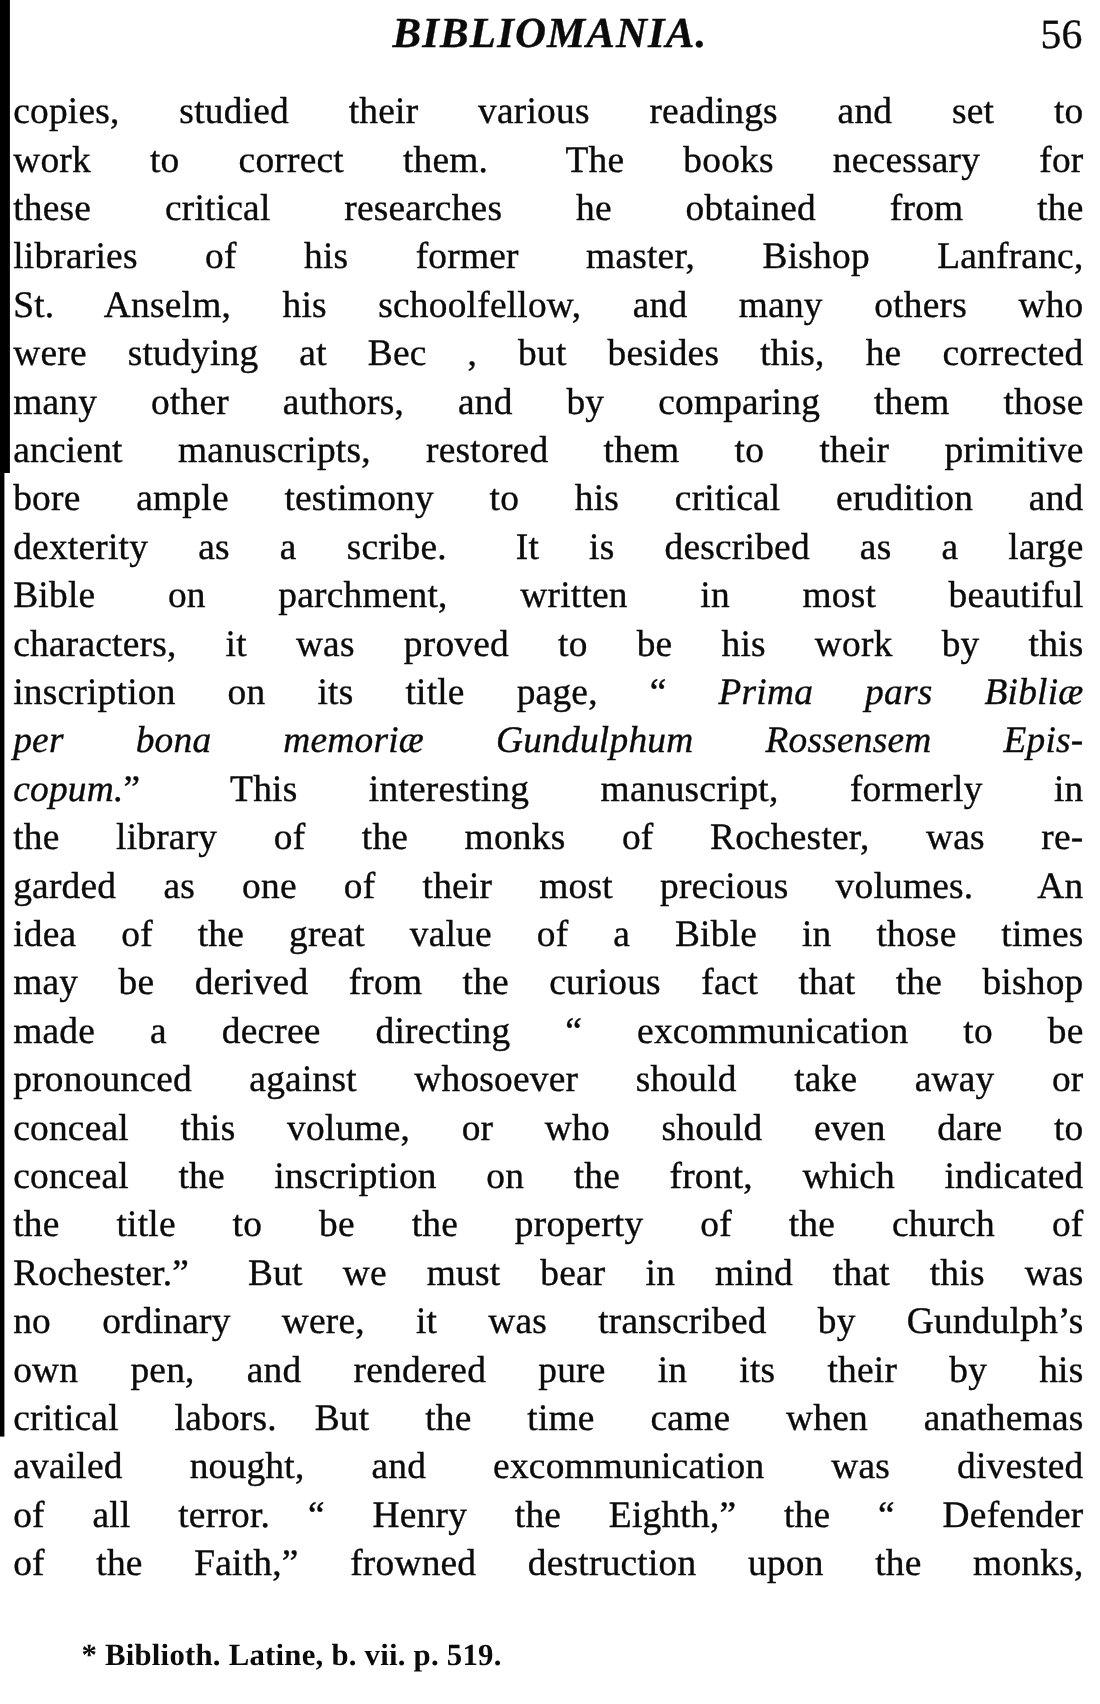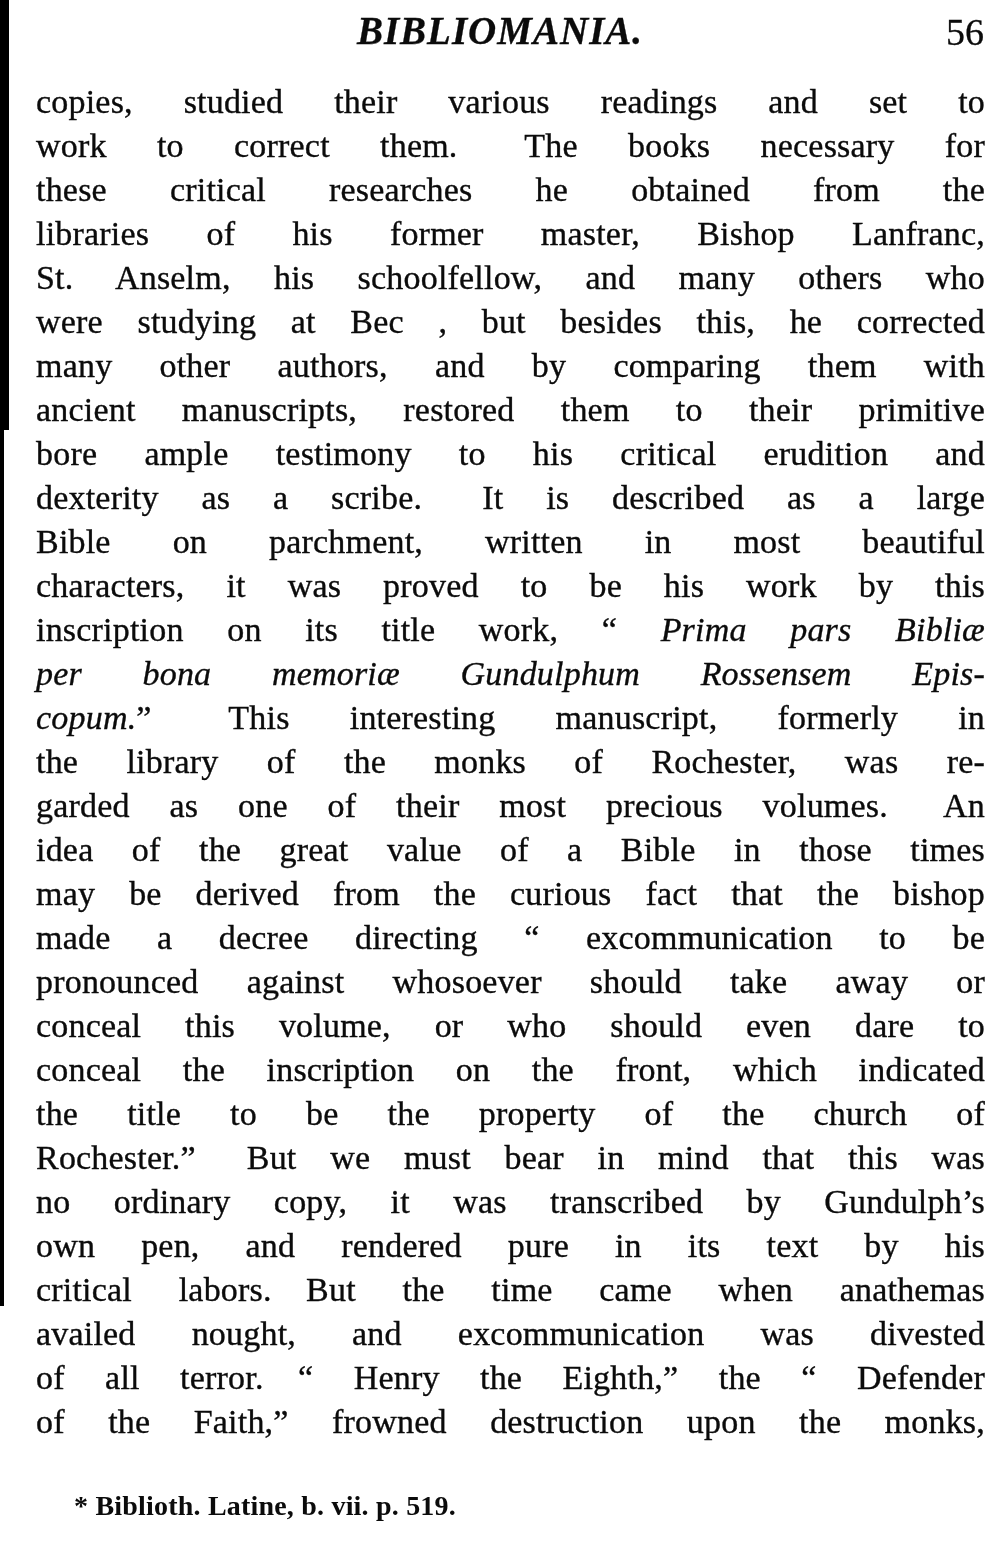--- a/index.html
+++ b/index.html
@@ -59,21 +59,20 @@
     left: 12px;
     right: 15px;
     font-size: 34px;
     line-height: 44px;
     letter-spacing: 0.2px;
     -webkit-text-stroke: 0.35px #0b0b0b;
   }
   .line {
     text-align: justify;
     text-align-last: justify;
-    margin-left: 24px;
   }
   .it {
     font-style: italic;
   }
   .footnote {
     position: absolute;
     top: 1490px;
     left: 74px;
     font-size: 28px;
     font-weight: bold;
@@ -92,41 +91,41 @@
     <span class="pagenum">56</span>
   </div>
 
   <div class="body-text">
       <div class="line"><span>copies, studied their various readings and set to</span></div>
       <div class="line"><span>work to correct them.  The books necessary for</span></div>
       <div class="line"><span>these critical researches he obtained from the</span></div>
       <div class="line"><span>libraries of his former master, Bishop Lanfranc,</span></div>
       <div class="line"><span>St. Anselm, his schoolfellow, and many others who</span></div>
       <div class="line"><span>were studying at Bec , but besides this, he corrected</span></div>
-      <div class="line"><span>many other authors, and by comparing them with</span></div>
+      <div class="line"><span>many other authors, and by comparing them those</span></div>
       <div class="line"><span>ancient manuscripts, restored them to their primitive</span></div>
       <div class="line"><span>bore ample testimony to his critical erudition and</span></div>
       <div class="line"><span>dexterity as a scribe.  It is described as a large</span></div>
       <div class="line"><span>Bible on parchment, written in most beautiful</span></div>
       <div class="line"><span>characters, it was proved to be his work by this</span></div>
-      <div class="line"><span>inscription on its title work, “ </span><span class="it">Prima pars Bibliæ</span></div>
+      <div class="line"><span>inscription on its title page, “ </span><span class="it">Prima pars Bibliæ</span></div>
       <div class="line"><span class="it">per bona memoriæ Gundulphum Rossensem Epis-</span></div>
       <div class="line"><span class="it">copum.</span><span>”  This interesting manuscript, formerly in</span></div>
       <div class="line"><span>the library of the monks of Rochester, was re-</span></div>
       <div class="line"><span>garded as one of their most precious volumes.  An</span></div>
       <div class="line"><span>idea of the great value of a Bible in those times</span></div>
       <div class="line"><span>may be derived from the curious fact that the bishop</span></div>
       <div class="line"><span>made a decree directing “ excommunication to be</span></div>
       <div class="line"><span>pronounced against whosoever should take away or</span></div>
       <div class="line"><span>conceal this volume, or who should even dare to</span></div>
       <div class="line"><span>conceal the inscription on the front, which indicated</span></div>
       <div class="line"><span>the title to be the property of the church of</span></div>
       <div class="line"><span>Rochester.”  But we must bear in mind that this was</span></div>
-      <div class="line"><span>no ordinary copy, it was transcribed by Gundulph’s</span></div>
-      <div class="line"><span>own pen, and rendered pure in its text by his</span></div>
+      <div class="line"><span>no ordinary were, it was transcribed by Gundulph’s</span></div>
+      <div class="line"><span>own pen, and rendered pure in its their by his</span></div>
       <div class="line"><span>critical labors.  But the time came when anathemas</span></div>
       <div class="line"><span>availed nought, and excommunication was divested</span></div>
       <div class="line"><span>of all terror.  “ Henry the Eighth,” the “ Defender</span></div>
       <div class="line"><span>of the Faith,” frowned destruction upon the monks,</span></div>
     </div>
 
   <div class="footnote">
     <span>* Biblioth. Latine, b. vii. p. 519.</span>
   </div>
 </div>

